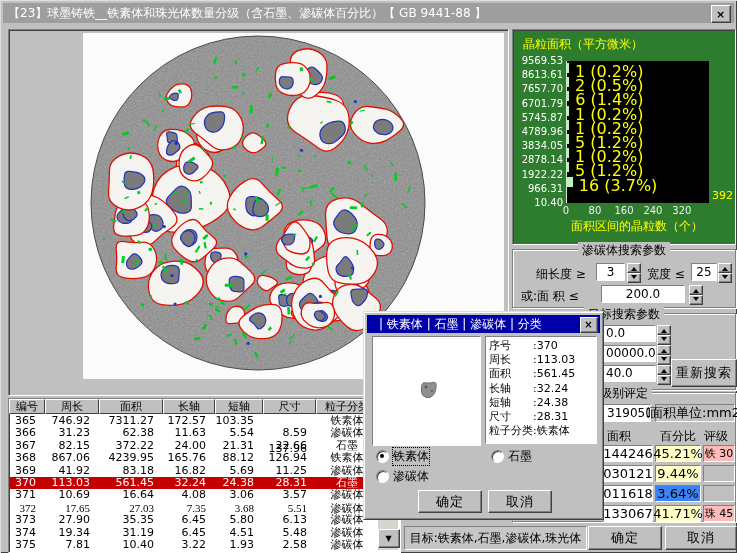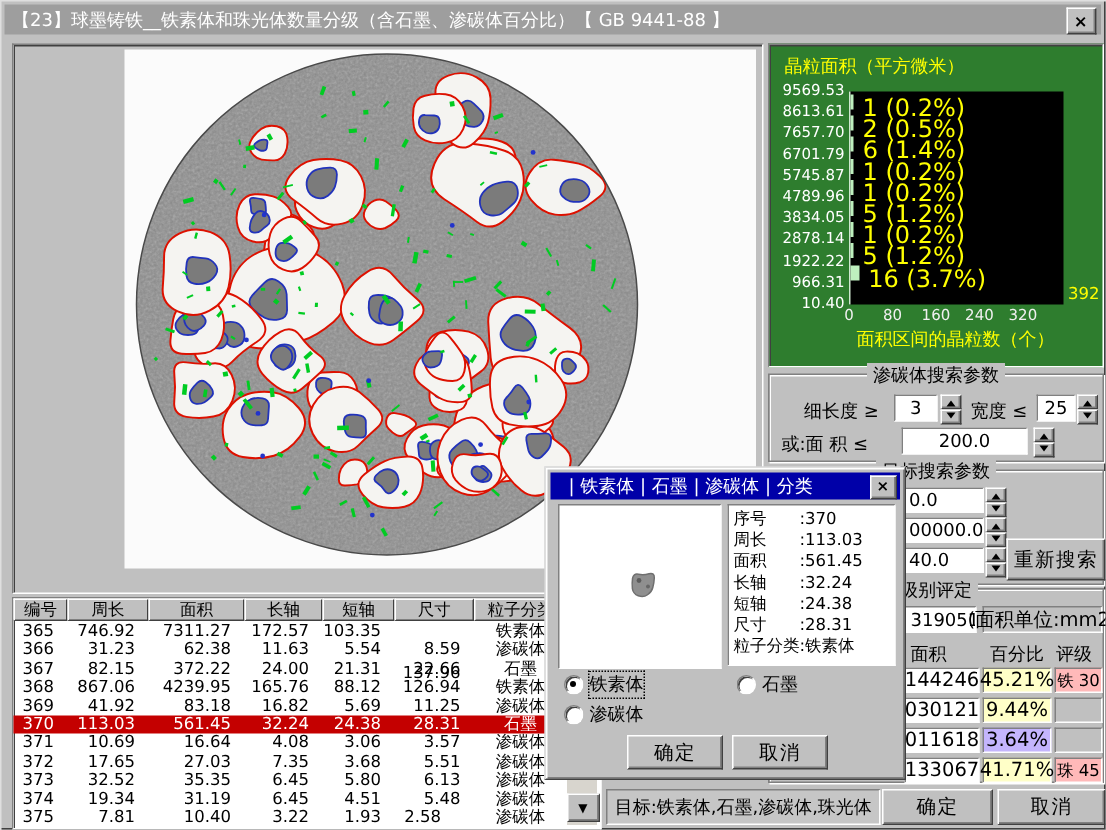--- a/index.html
+++ b/index.html
@@ -498,21 +498,21 @@
       <div class="gcell" style="left: 184px; top: 36px; width: 38px; height: 14px; font-size: 12px; justify-content: center;">评级</div>
     </div>
   <div id="grade-rows">
       <div class="gcell sunken-thin" style="left: 90px; top: 52px; width: 50px; height: 17px; background: rgb(255, 255, 255);">144246</div>
       <div class="gcell sunken-thin" style="left: 142px; top: 52px; width: 46px; height: 17px; background: rgb(255, 255, 200);">45.21%</div>
       <div class="gcell sunken-thin" style="left: 190px; top: 52px; width: 32px; height: 17px; background: rgb(255, 185, 185); font-size: 11px;">铁 30</div>
       <div class="gcell sunken-thin" style="left: 90px; top: 72px; width: 50px; height: 17px; background: rgb(255, 255, 255);">030121</div>
       <div class="gcell sunken-thin" style="left: 142px; top: 72px; width: 46px; height: 17px; background: rgb(255, 255, 200);">9.44%</div>
       <div class="gcell sunken-thin" style="left: 190px; top: 72px; width: 32px; height: 17px; background: rgb(192, 192, 192); font-size: 11px;"></div>
       <div class="gcell sunken-thin" style="left: 90px; top: 92px; width: 50px; height: 17px; background: rgb(255, 255, 255);">011618</div>
-      <div class="gcell sunken-thin" style="left: 142px; top: 92px; width: 46px; height: 17px; background: #c4b5fd;">3.64%</div>
+      <div class="gcell sunken-thin" style="left: 142px; top: 92px; width: 46px; height: 17px; background: #3b82f6;">3.64%</div>
       <div class="gcell sunken-thin" style="left: 190px; top: 92px; width: 32px; height: 17px; background: rgb(192, 192, 192); font-size: 11px;"></div>
       <div class="gcell sunken-thin" style="left: 90px; top: 112px; width: 50px; height: 17px; background: rgb(255, 255, 255);">133067</div>
       <div class="gcell sunken-thin" style="left: 142px; top: 112px; width: 46px; height: 17px; background: rgb(255, 255, 200);">41.71%</div>
       <div class="gcell sunken-thin" style="left: 190px; top: 112px; width: 32px; height: 17px; background: rgb(255, 185, 185); font-size: 11px;">珠 45</div>
     </div>
 </div>
 
 <div id="ptable" class="abs sunken">
   <div id="ptable-head">
       <div class="th" style="left: 0px; width: 36px;">编号</div>
@@ -580,32 +580,32 @@
       </div>
       <div class="trow" style="top: 90.4px;">
         <div class="tcell num" style="left: 0px; width: 36px;">371</div>
         <div class="tcell num" style="left: 36px; width: 54px;">10.69</div>
         <div class="tcell num" style="left: 90px; width: 64px;">16.64</div>
         <div class="tcell num" style="left: 154px; width: 52px;">4.08</div>
         <div class="tcell num" style="left: 206px; width: 48px;">3.06</div>
         <div class="tcell num" style="left: 254px; width: 53px;">3.57</div>
         <div class="tcell ctr" style="left: 307px; width: 62px;">渗碳体</div>
       </div>
-      <div class="trow" style="top: 102.8px;">
+      <div class="trow" style="top: 102.8px; font-family: Liberation Serif, serif;">
         <div class="tcell num" style="left: 0px; width: 36px;">372</div>
         <div class="tcell num" style="left: 36px; width: 54px;">17.65</div>
         <div class="tcell num" style="left: 90px; width: 64px;">27.03</div>
         <div class="tcell num" style="left: 154px; width: 52px;">7.35</div>
         <div class="tcell num" style="left: 206px; width: 48px;">3.68</div>
         <div class="tcell num" style="left: 254px; width: 53px;">5.51</div>
         <div class="tcell ctr" style="left: 307px; width: 62px;">渗碳体</div>
       </div>
       <div class="trow" style="top: 115.2px;">
         <div class="tcell num" style="left: 0px; width: 36px;">373</div>
-        <div class="tcell num" style="left: 36px; width: 54px;">32.52</div>
+        <div class="tcell num" style="left: 36px; width: 54px;">27.90</div>
         <div class="tcell num" style="left: 90px; width: 64px;">35.35</div>
         <div class="tcell num" style="left: 154px; width: 52px;">6.45</div>
         <div class="tcell num" style="left: 206px; width: 48px;">5.80</div>
         <div class="tcell num" style="left: 254px; width: 53px;">6.13</div>
         <div class="tcell ctr" style="left: 307px; width: 62px;">渗碳体</div>
       </div>
       <div class="trow" style="top: 127.6px;">
         <div class="tcell num" style="left: 0px; width: 36px;">374</div>
         <div class="tcell num" style="left: 36px; width: 54px;">19.34</div>
         <div class="tcell num" style="left: 90px; width: 64px;">31.19</div>
@@ -613,21 +613,21 @@
         <div class="tcell num" style="left: 206px; width: 48px;">4.51</div>
         <div class="tcell num" style="left: 254px; width: 53px;">5.48</div>
         <div class="tcell ctr" style="left: 307px; width: 62px;">渗碳体</div>
       </div>
       <div class="trow" style="top: 140px;">
         <div class="tcell num" style="left: 0px; width: 36px;">375</div>
         <div class="tcell num" style="left: 36px; width: 54px;">7.81</div>
         <div class="tcell num" style="left: 90px; width: 64px;">10.40</div>
         <div class="tcell num" style="left: 154px; width: 52px;">3.22</div>
         <div class="tcell num" style="left: 206px; width: 48px;">1.93</div>
-        <div class="tcell num" style="left: 241px; width: 53px; text-align: right;">2.58</div>
+        <div class="tcell num" style="left: 254px; width: 53px; text-align: right;">2.58</div>
         <div class="tcell ctr" style="left: 307px; width: 62px;">渗碳体</div>
       </div>
     </div>
   <div id="vscroll">
     <div class="sbtn raised btn" style="top:0;">▲</div>
     <div class="sbtn raised btn" style="top:130px;">▼</div>
   </div>
 </div>
 
 <div id="target-box" class="abs sunken-thin">目标:铁素体,石墨,渗碳体,珠光体</div>

